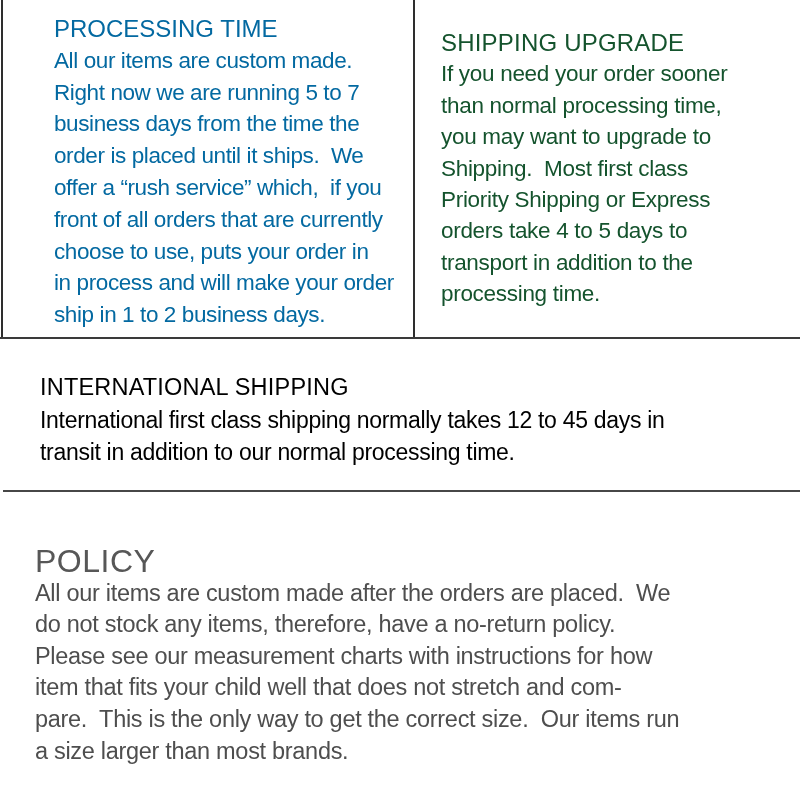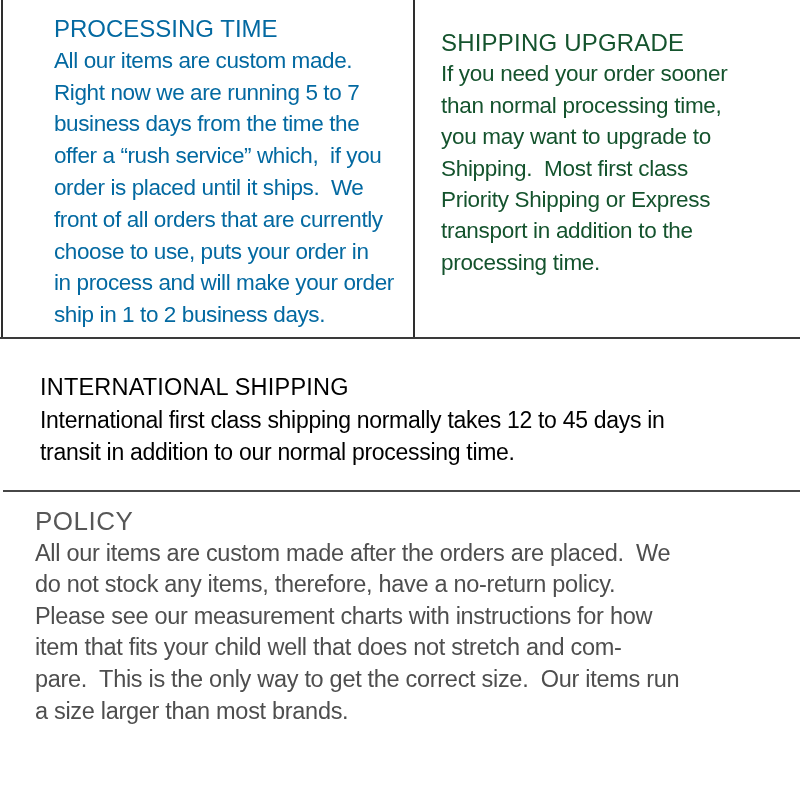--- a/index.html
+++ b/index.html
@@ -97,53 +97,55 @@
     position: absolute;
     left: 35px;
     top: 506px;
     width: 750px;
     font-size: 23.5px;
     line-height: 31.6px;
     letter-spacing: -0.3px;
     color: #4e4e4e;
   }
   .policy .heading {
-    font-size: 26px;
+    font-size: 32px;
     color: #575757;
     letter-spacing: 0.5px;
+    margin-top: 40px;
   }
 </style>
 </head>
 <body>
 
 <div class="border-left-edge"></div>
 <div class="column-divider"></div>
 <div class="rule-1"></div>
 <div class="rule-2"></div>
 
 <div class="col-left">
   <div class="line heading">PROCESSING TIME</div>
   <div class="line">All our items are custom made.</div>
   <div class="line">Right now we are running 5 to 7</div>
   <div class="line">business days from the time the</div>
+  <div class="line">order is placed until it ships.  We</div>
   <div class="line">offer a “rush service” which,  if you</div>
-  <div class="line">order is placed until it ships.  We</div>
   <div class="line">front of all orders that are currently</div>
   <div class="line">choose to use, puts your order in</div>
   <div class="line">in process and will make your order</div>
   <div class="line">ship in 1 to 2 business days.</div>
 </div>
 
 <div class="col-right">
   <div class="line heading">SHIPPING UPGRADE</div>
   <div class="line">If you need your order sooner</div>
   <div class="line">than normal processing time,</div>
   <div class="line">you may want to upgrade to</div>
   <div class="line">Shipping.  Most first class</div>
   <div class="line">Priority Shipping or Express</div>
+  <div class="line">orders take 4 to 5 days to</div>
   <div class="line">transport in addition to the</div>
   <div class="line">processing time.</div>
 </div>
 
 <div class="intl">
   <div class="line heading">INTERNATIONAL SHIPPING</div>
   <div class="line">International first class shipping normally takes 12 to 45 days in</div>
   <div class="line">transit in addition to our normal processing time.</div>
 </div>
 

